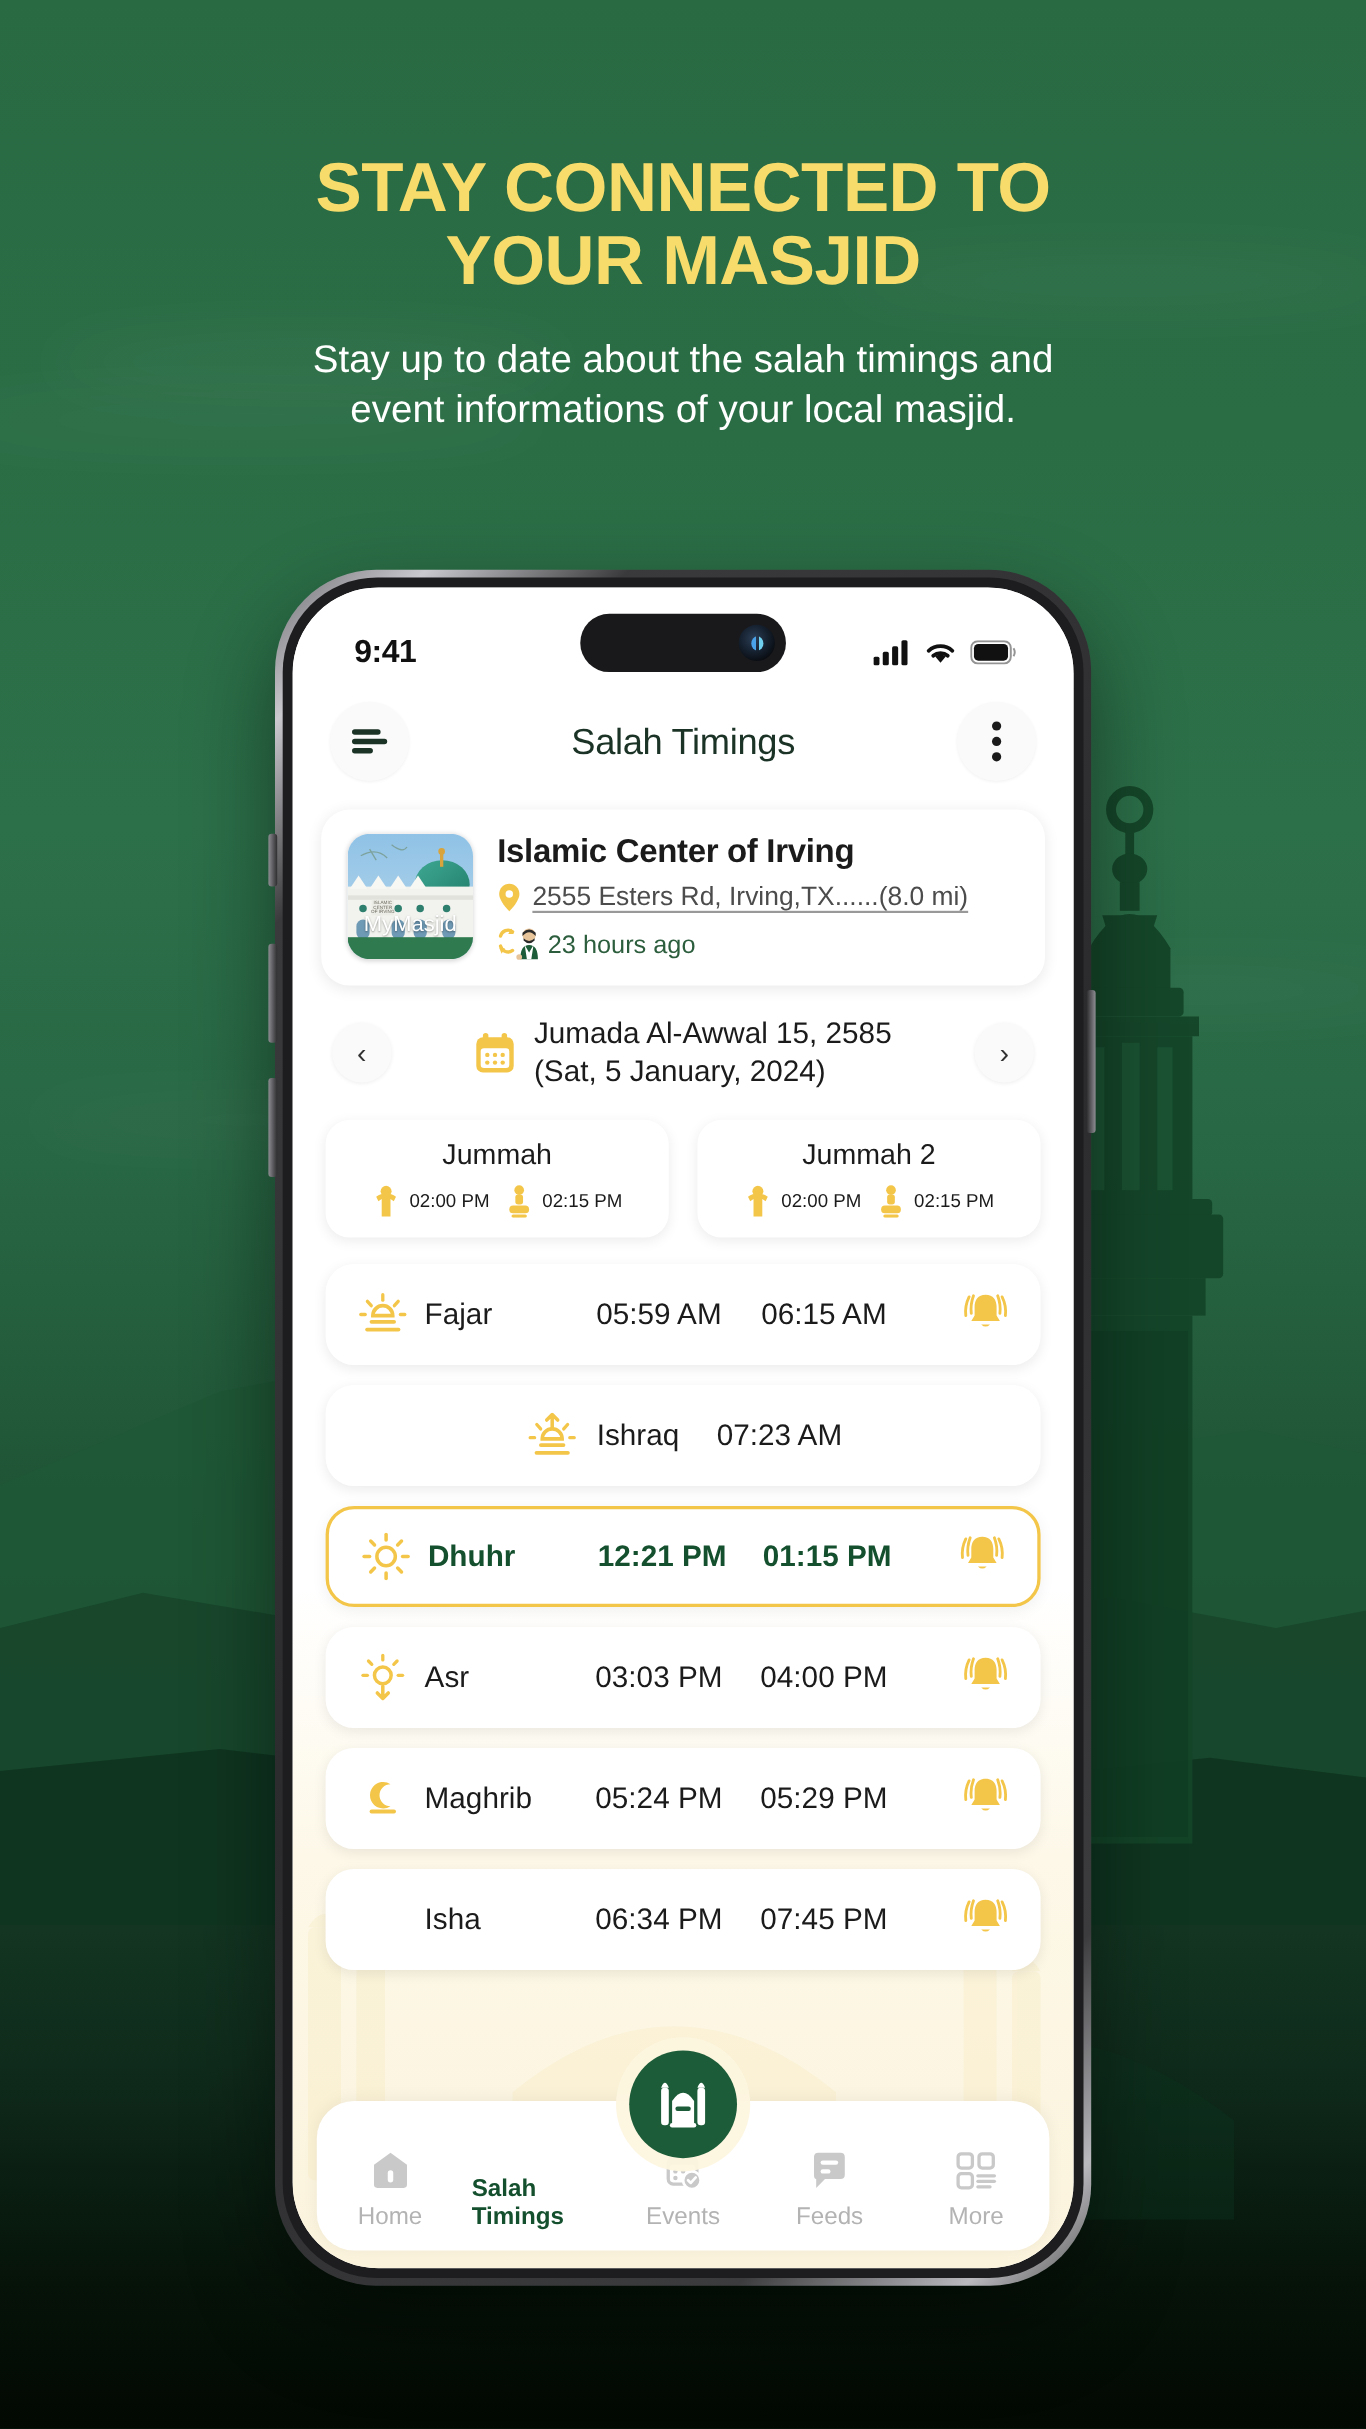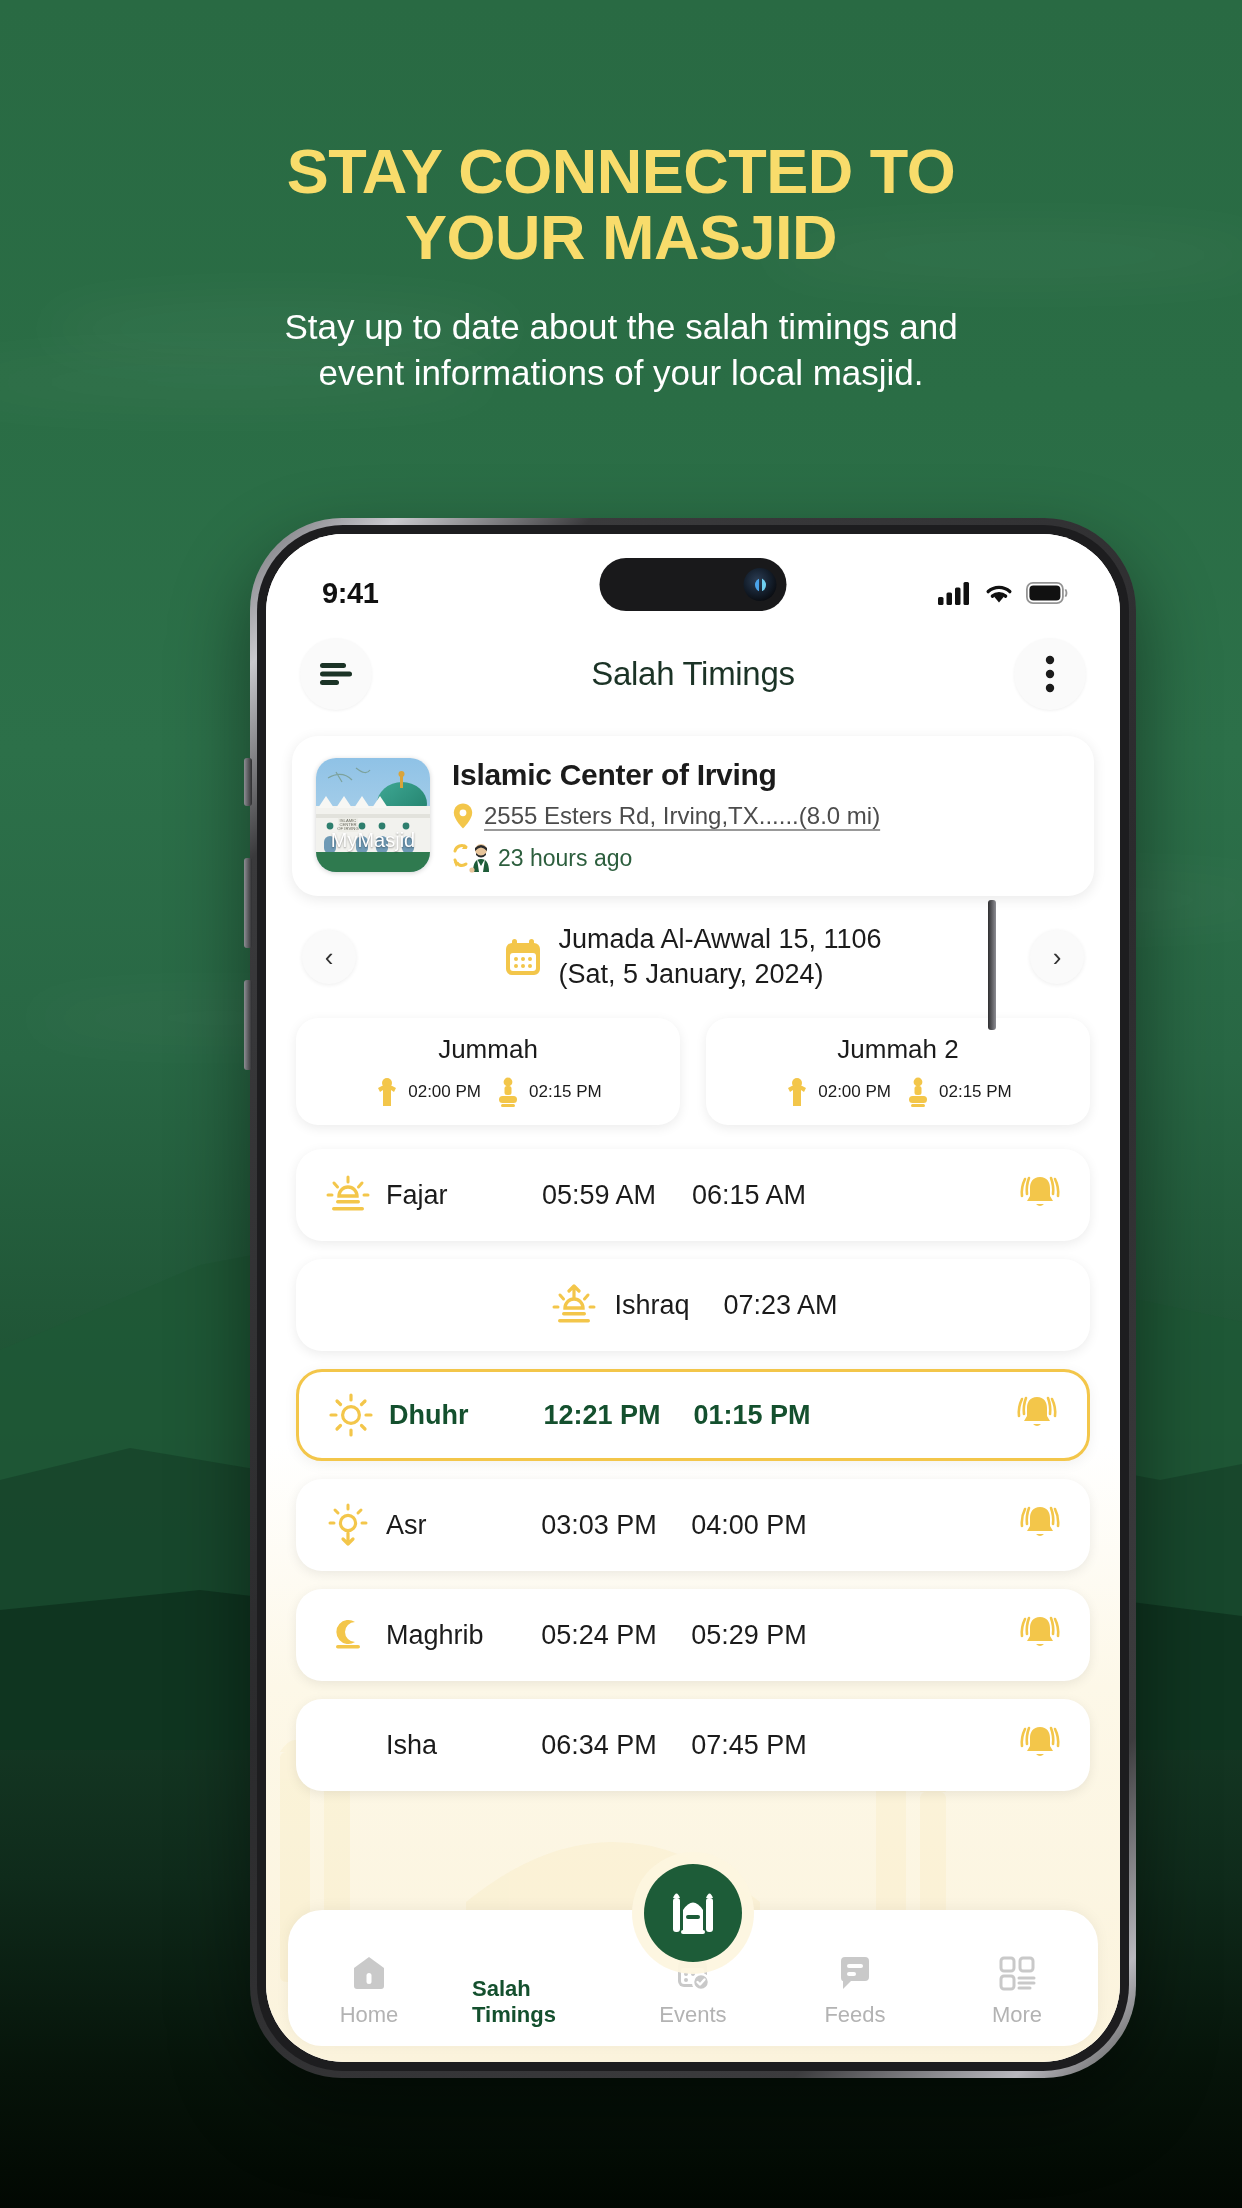--- a/index.html
+++ b/index.html
@@ -56,21 +56,21 @@
     color:#ffffff;
     font-size:35px;
     line-height:1.32;
     font-weight:400;
   }
 
   
   #phone {
     position:absolute;
     left:250px; top:518px;
-    width:886px; height:1560px;
+    width:742px; height:1560px;
     border-radius:92px;
     background:linear-gradient(135deg,#6e6e73 0%,#c9c9ce 6%,#3a3a3c 14%,#2b2b2d 50%,#3c3c3e 86%,#b9b9be 95%,#555 100%);
     padding:7px;
     box-shadow:0 34px 80px rgba(0,0,0,.45);
     z-index:6;
   }
   #phone-inner {
     width:100%; height:100%;
     border-radius:86px;
     background:#1d1d1f;
@@ -448,21 +448,21 @@
             <g fill="#F3C64A">
               <circle cx="12" cy="22" r="2"></circle>
                   <circle cx="19" cy="22" r="2"></circle>
                   <circle cx="26" cy="22" r="2"></circle>
               <circle cx="12" cy="29" r="2"></circle>
                   <circle cx="19" cy="29" r="2"></circle>
                   <circle cx="26" cy="29" r="2"></circle>
             </g>
           </svg>
           <div id="date-text">
-            <div>Jumada Al-Awwal 15, 1106</div>
+            <div>Jumada Al-Awwal 15, 2585</div>
             <div>(Sat, 5 January, 2024)</div>
           </div>
         </div>
         <div class="nav-circ">›</div>
       </div>
 
       <div id="jummah-row">
         <div class="jummah-card">
           <div class="jummah-title">Jummah</div>
           <div class="jummah-times">

